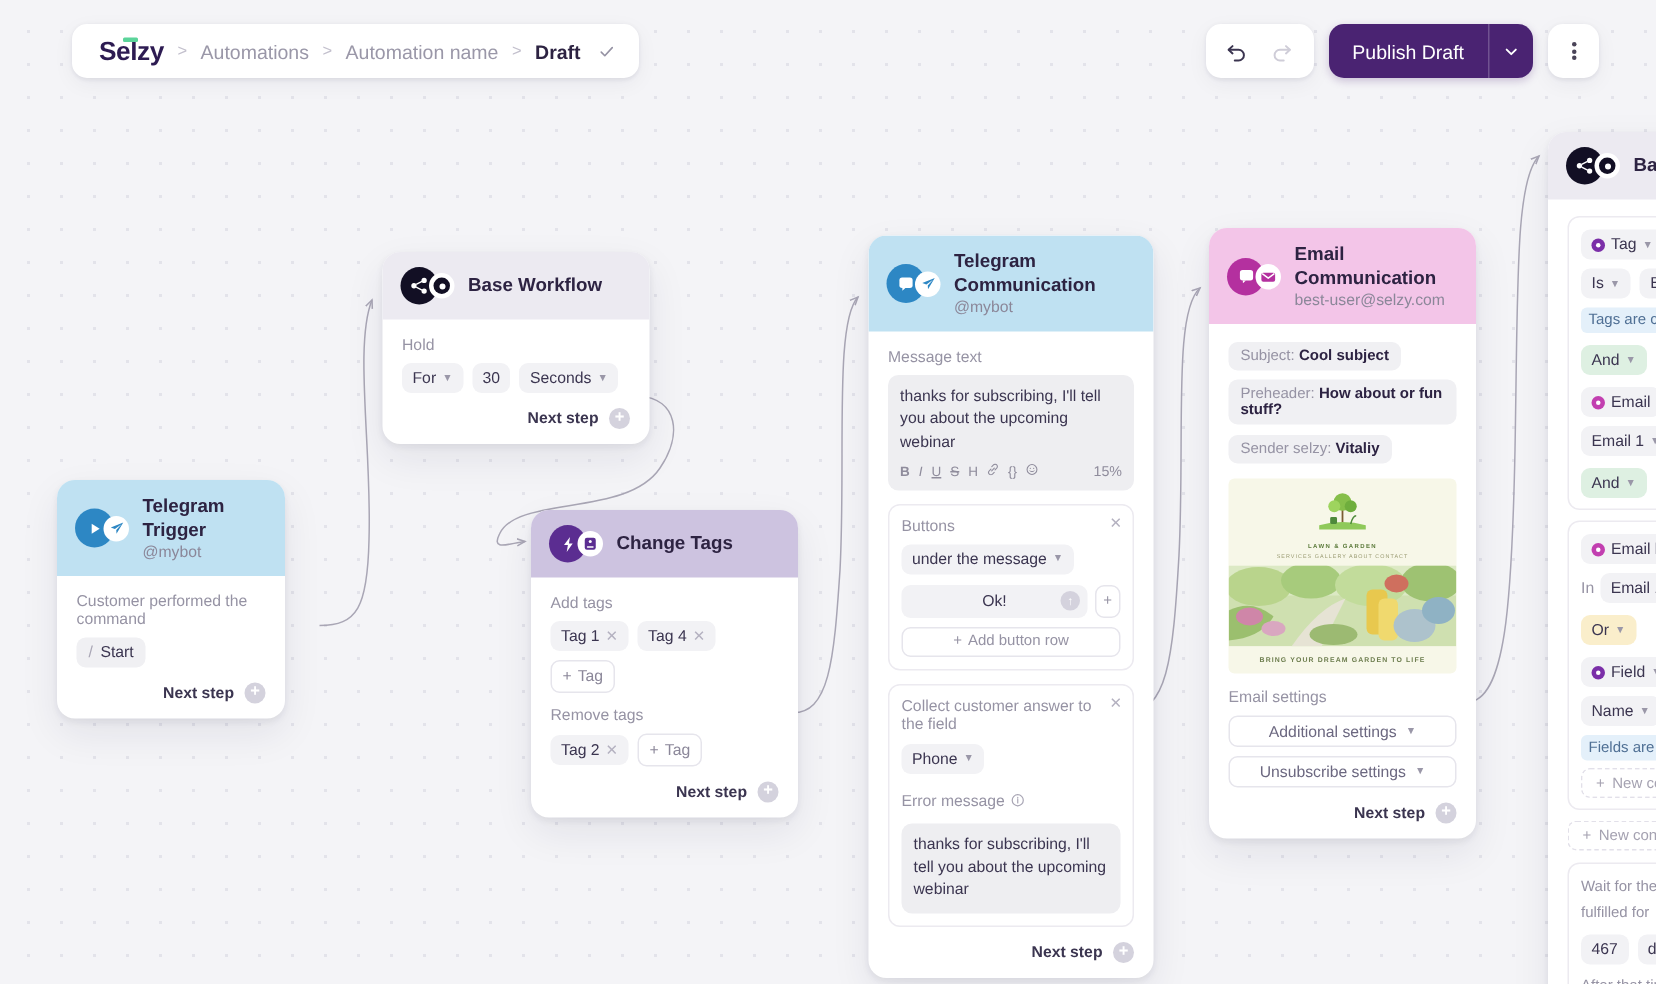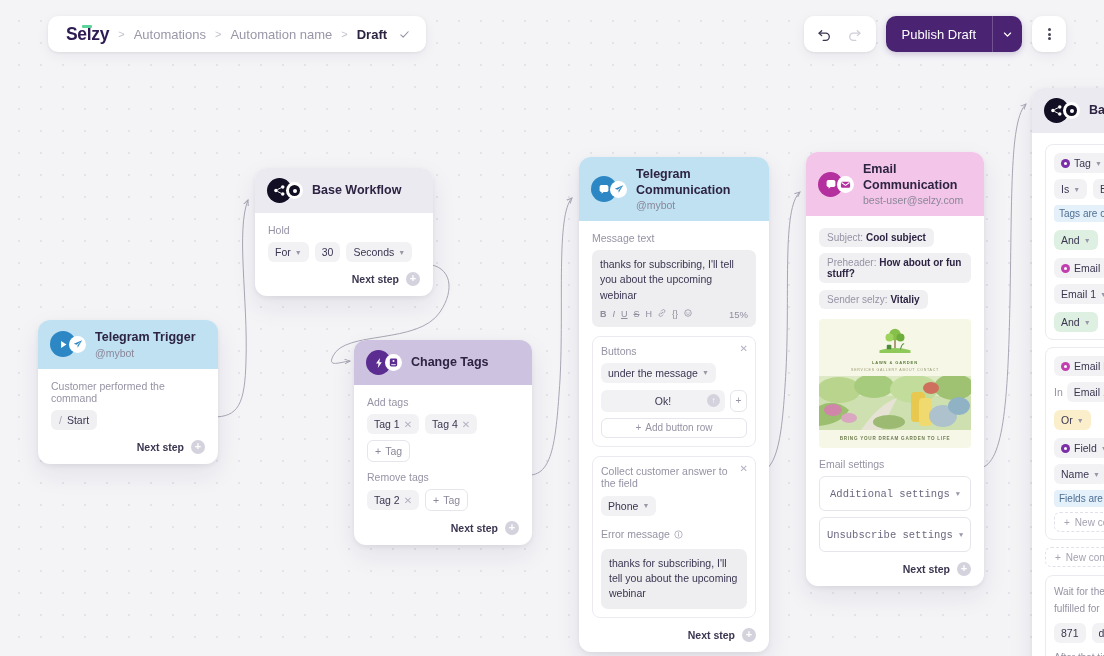--- a/index.html
+++ b/index.html
@@ -110,21 +110,21 @@
     gap: 7px; margin-top: 10px;
   }
   .nextstep-label { font-size: 10.5px; font-weight: bold; color: #3b3550; }
   .plus-circle {
     width: 14px; height: 14px; border-radius: 50%; background: #d4d2dd;
     color: #fff; font-size: 11px; line-height: 13px; text-align: center;
     cursor: pointer; font-weight: bold;
   }
 
   
-  #card-telegram-trigger { left: 38px; top: 320px; width: 180px; }
+  #card-telegram-trigger { left: 38px; top: 320px; width: 152px; }
   .head-telegram { background: #bfe1f2; }
   .tg-circle {
     width: 26px; height: 26px; border-radius: 50%; background: #2d87c4;
     display: flex; align-items: center; justify-content: center;
   }
   .tg-badge {
     width: 17px; height: 17px; border-radius: 50%; background: #fff;
     display: flex; align-items: center; justify-content: center;
     margin-left: -7px; z-index: 2;
   }
@@ -228,23 +228,23 @@
   .ep-nav {
     font-size: 3.6px; letter-spacing: .7px; color: #9a9b72;
     text-align: center; padding-bottom: 4px;
   }
   .ep-hero { height: 54px; position: relative; overflow: hidden; }
   .ep-caption {
     font-size: 4.6px; letter-spacing: .75px; color: #6d7d4e;
     text-align: center; padding: 6px 0 7px; font-weight: bold;
   }
   .settings-btn {
-    border: 1px solid #e6e5ec; border-radius: 6px; height: 35px;
+    border: 1px solid #e6e5ec; border-radius: 6px; height: 21px;
     display: flex; align-items: center; justify-content: center; gap: 6px;
-    font-size: 10.5px; color: #6c6880; margin-top: 6px; cursor: pointer; font-family: Liberation Mono, monospace;
+    font-size: 10.5px; color: #6c6880; margin-top: 6px; cursor: pointer;
   }
 
   
   #card-base-condition { left: 1032px; top: 88px; width: 150px; }
   .cond-group {
     border: 1px solid #eceaf0; border-radius: 8px; padding: 8px 8px 7px;
     margin-bottom: 7px;
   }
   .dot-ico {
     width: 9px; height: 9px; border-radius: 50%;
@@ -785,21 +785,21 @@
         <div class="chip-row" style="gap:4px">
           <span class="wait-text">fulfilled for</span>
           <span>
             <svg width="9" height="9" viewBox="0 0 10 10">
                 <circle cx="5" cy="5" r="4.1" fill="none" stroke="#a9a6b5" stroke-width=".9"></circle>
                 <path d="M5 4.4 v2.6 M5 2.9 v.5" stroke="#a9a6b5" stroke-width=".9" stroke-linecap="round"></path>
               </svg>
           </span>
         </div>
         <div class="chip-row" style="margin-top:6px">
-          <span class="chip">871</span>
+          <span class="chip">467</span>
           <span class="chip">
             <span>days</span>
           </span>
         </div>
         <div class="wait-text" style="margin-top:7px">After that time</div>
       </div>
     </div>
   </div>
 
 </div>

